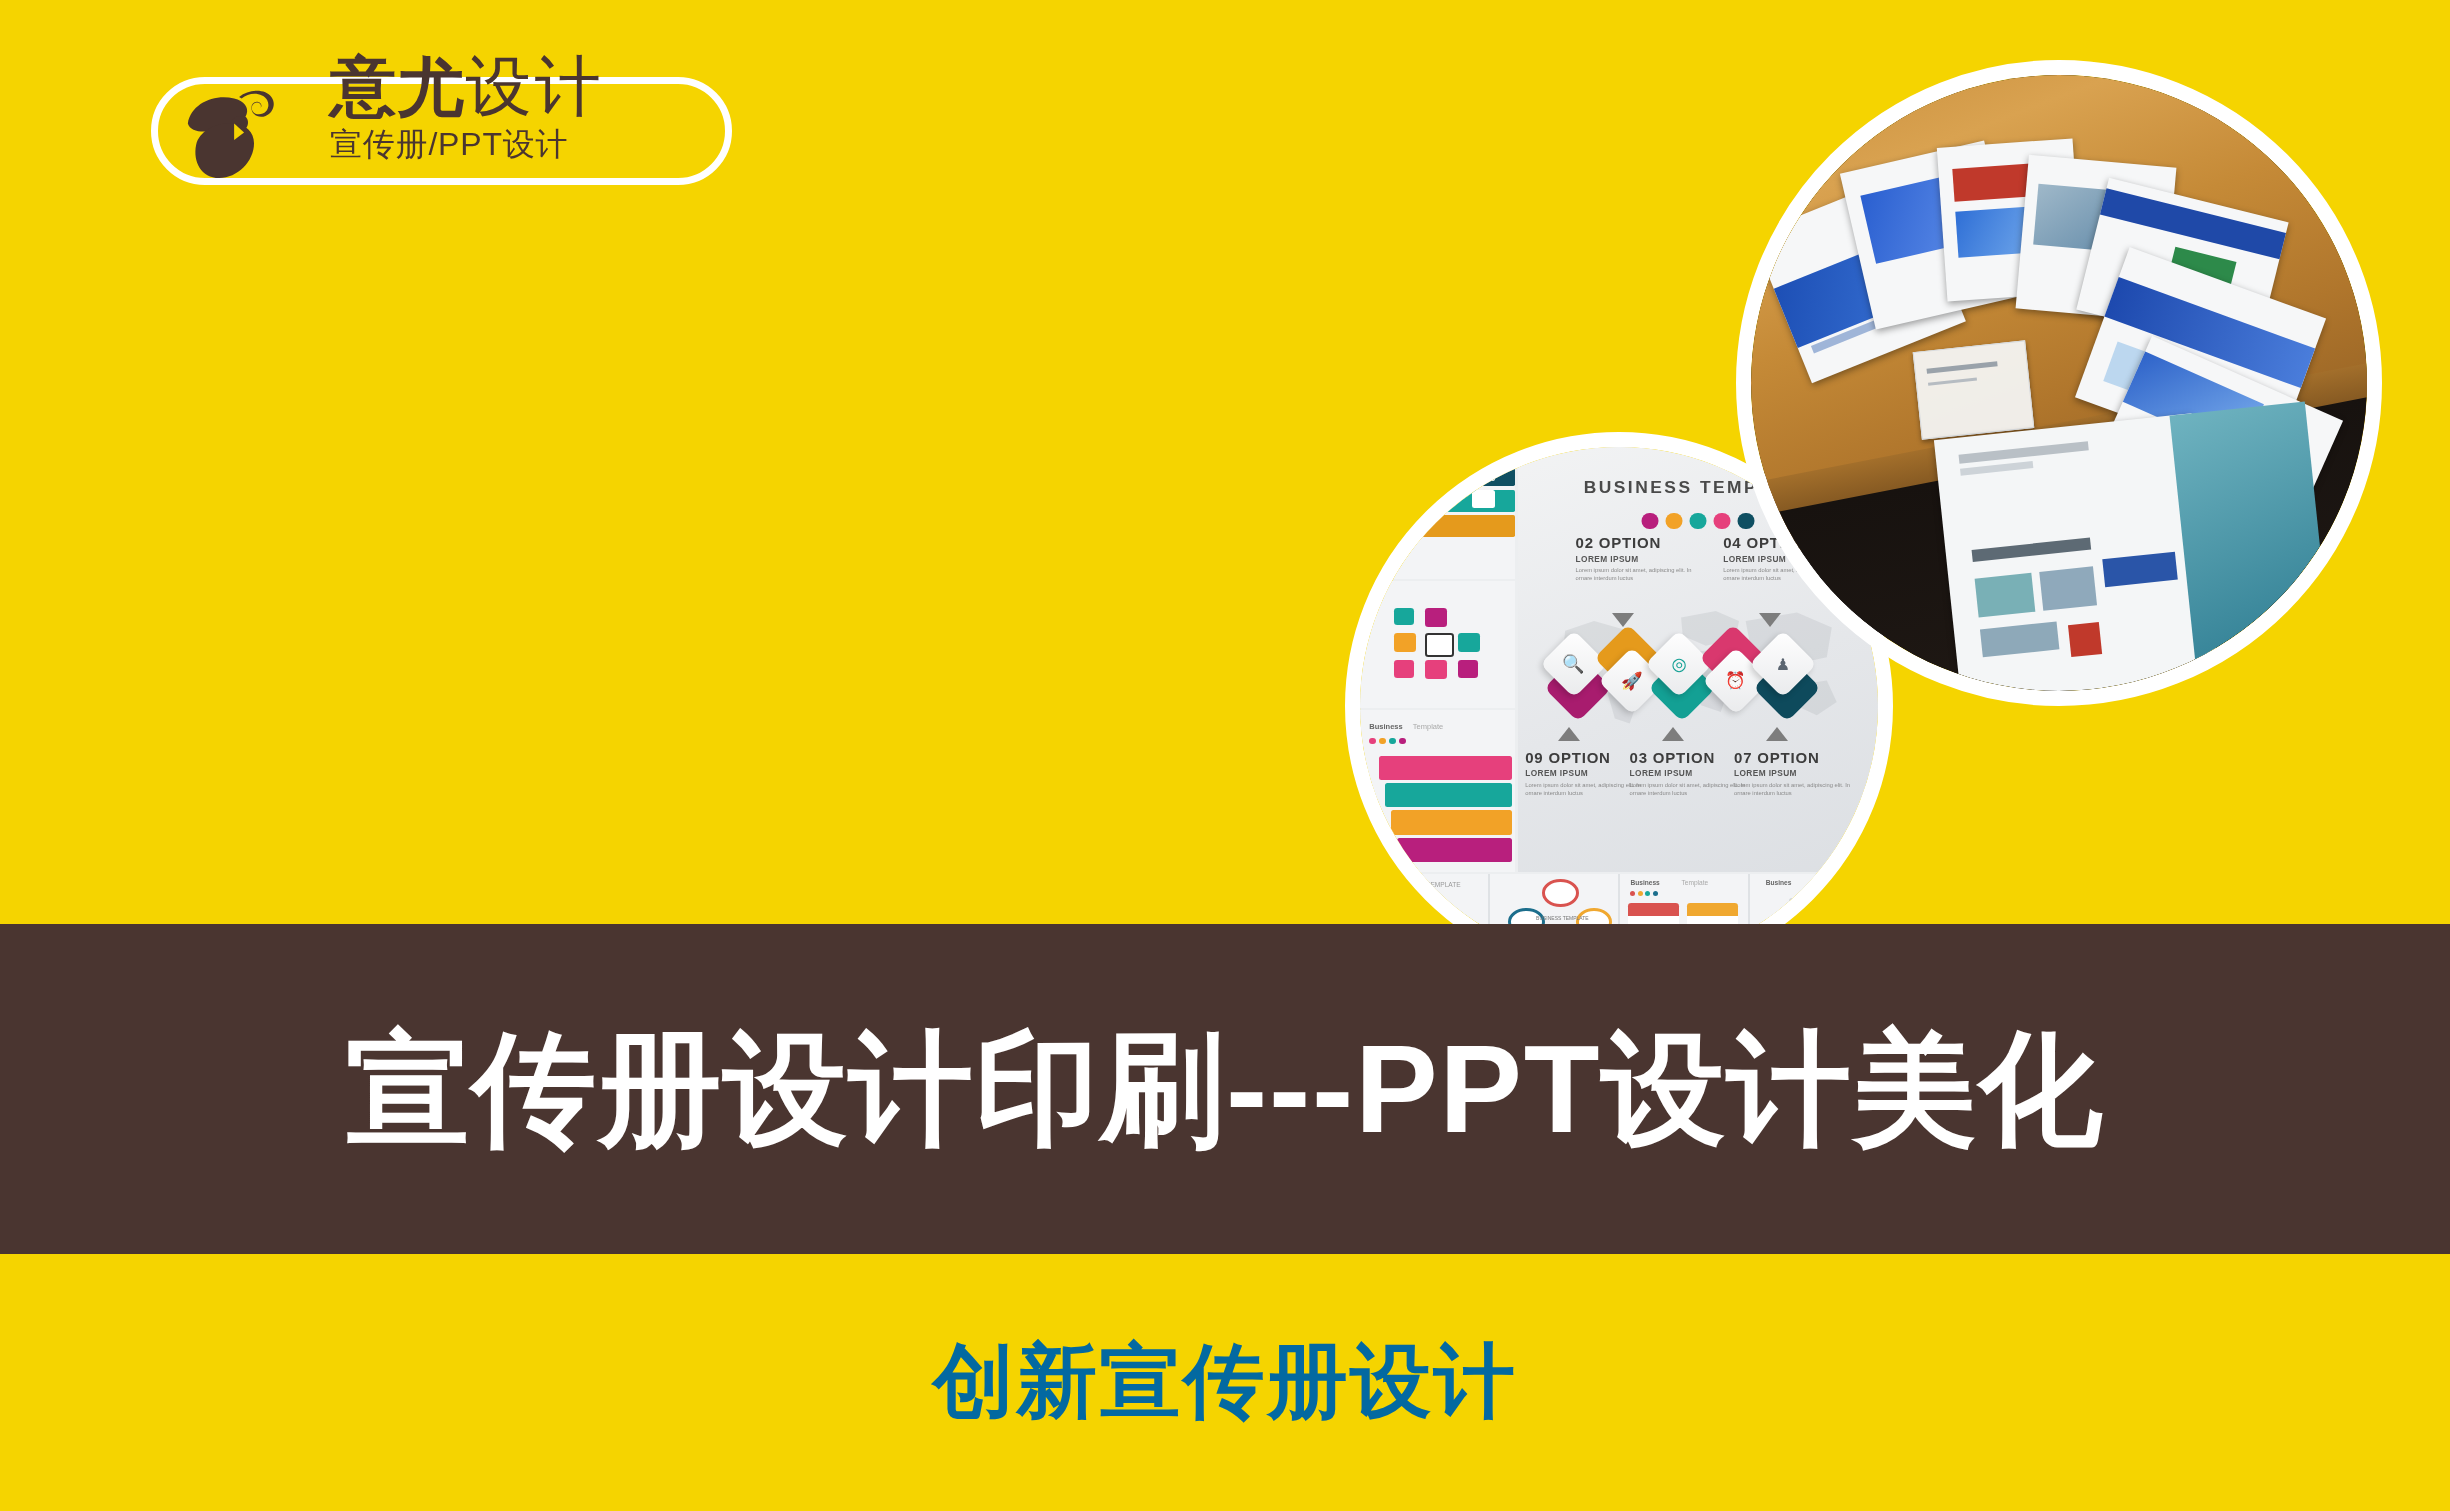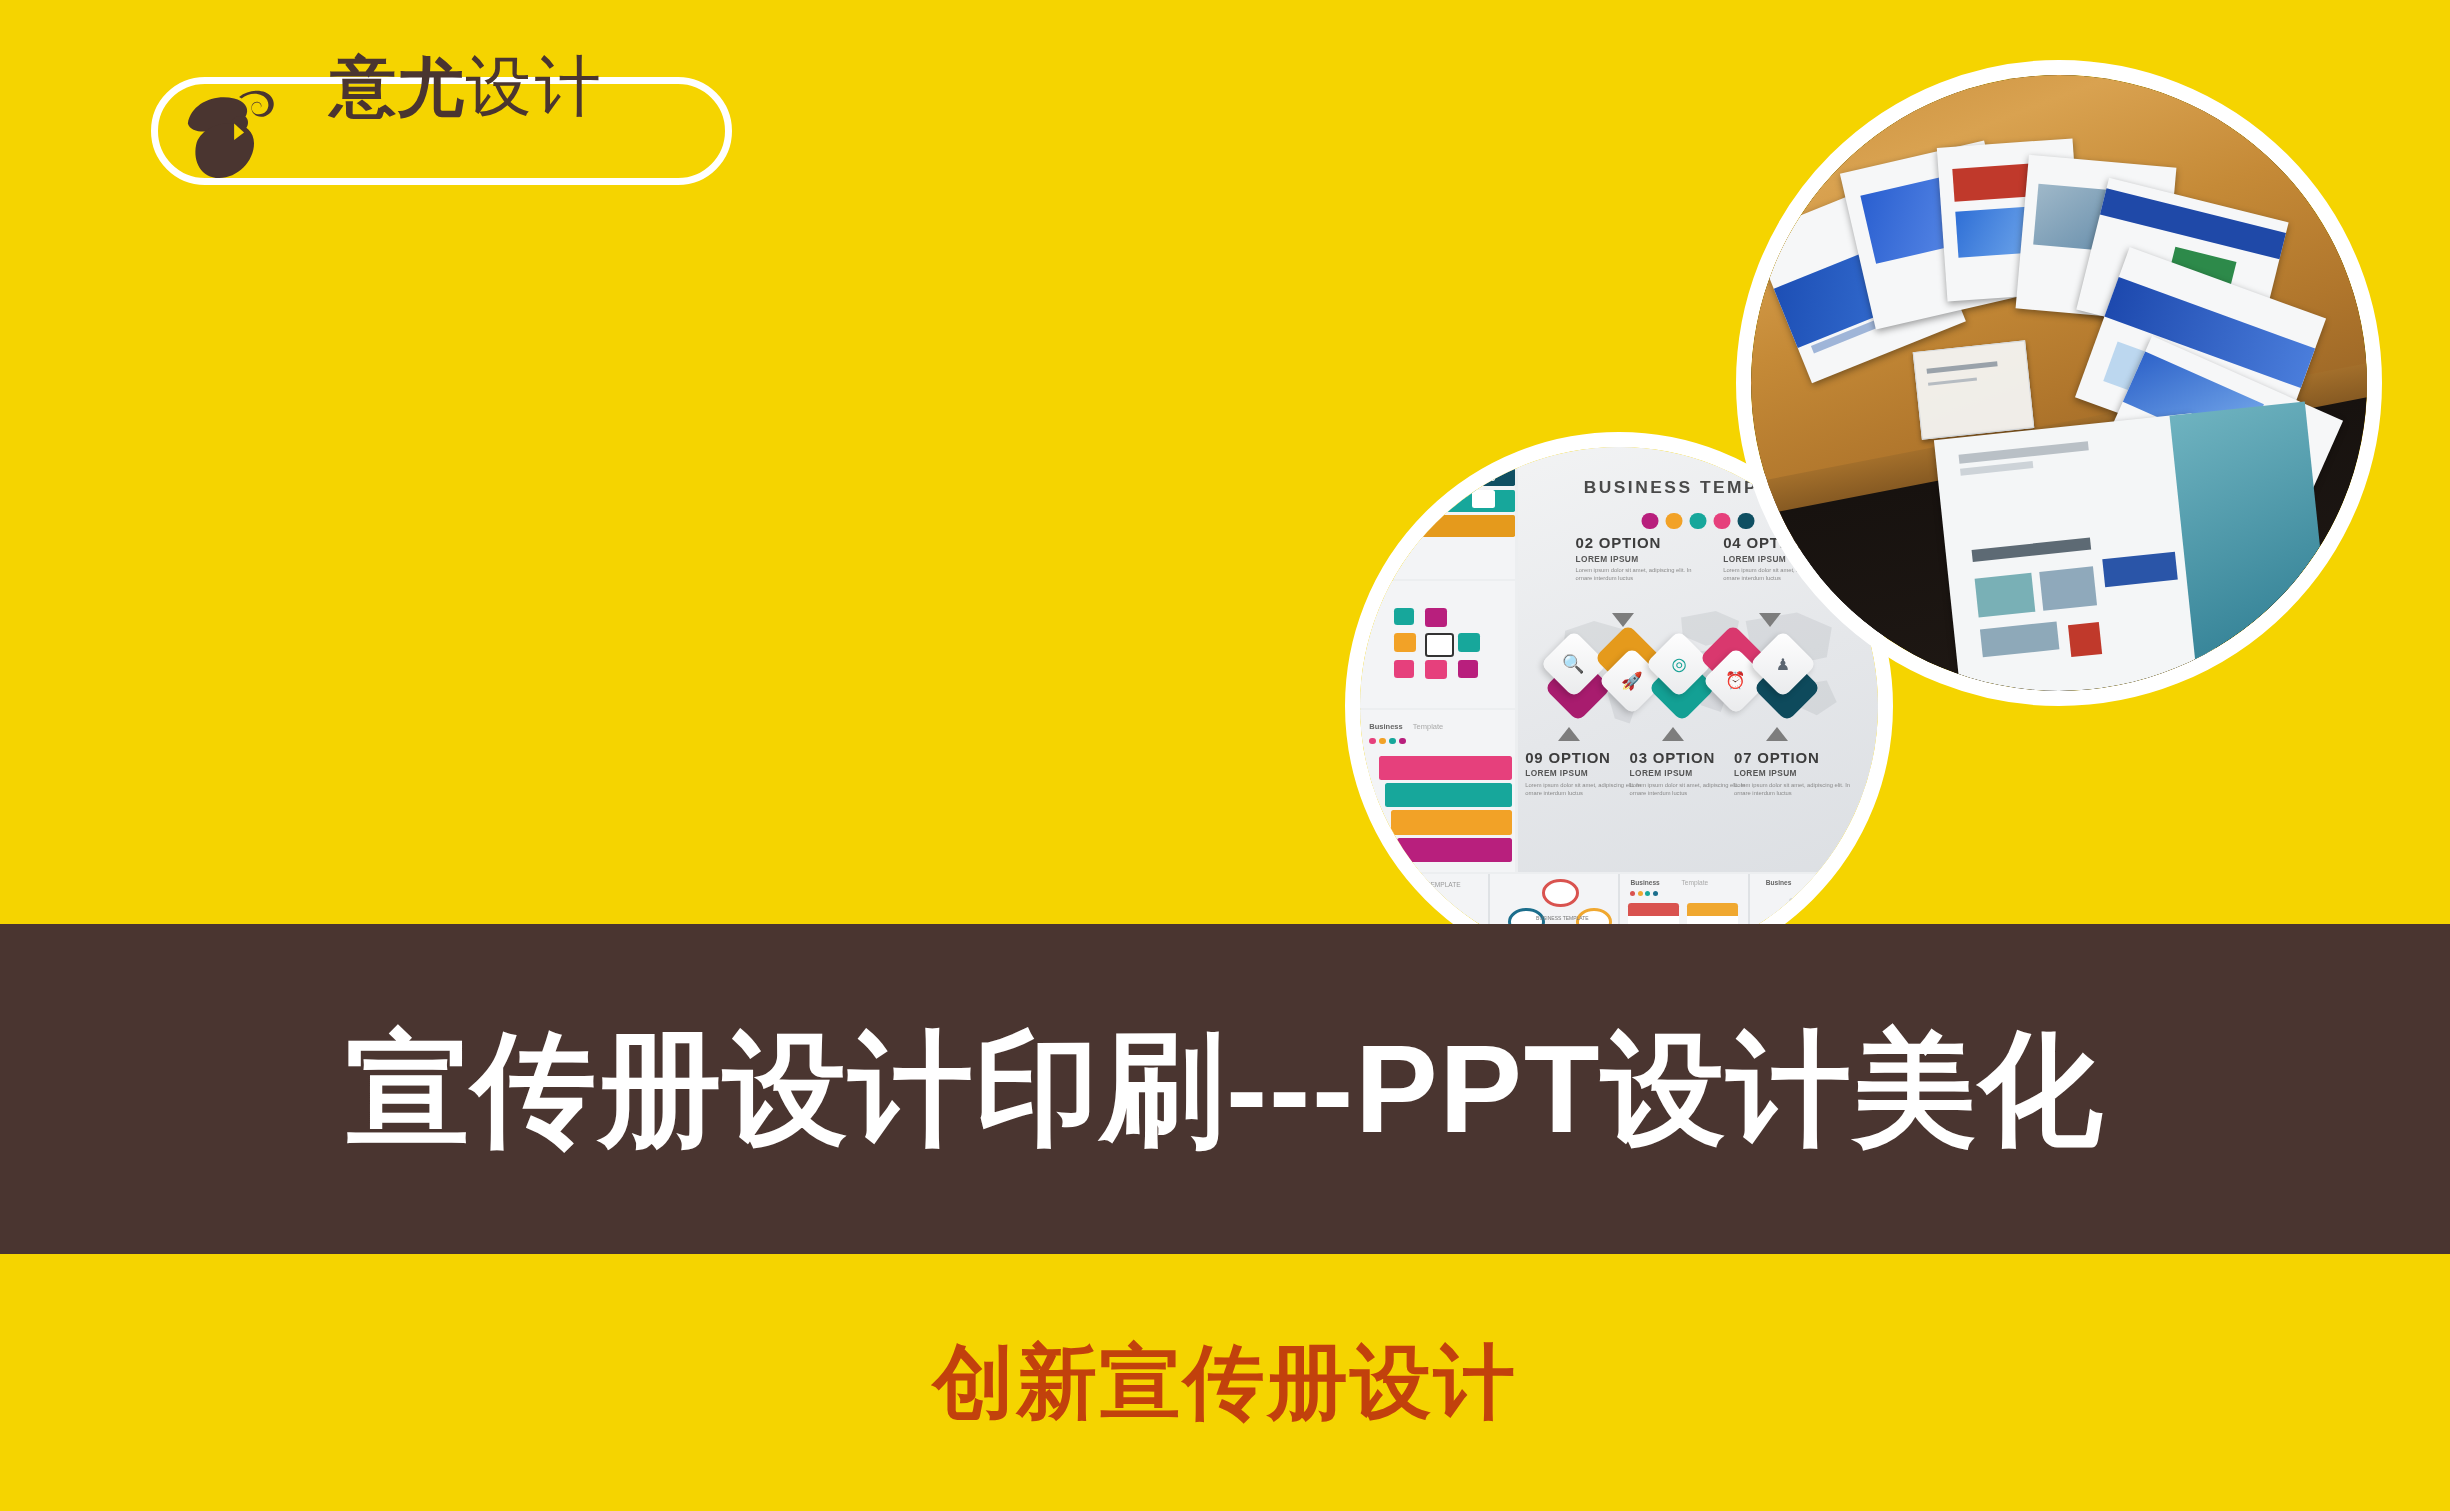--- a/index.html
+++ b/index.html
@@ -148,21 +148,21 @@
 
   
   .footer{
     position:absolute;left:0;top:1254px;width:2450px;height:257px;
     display:flex;align-items:center;justify-content:center;
     gap:249px;
   }
   .foot-item{
     font-size:81px;font-weight:900;letter-spacing:2.5px;white-space:nowrap;line-height:81px;
   }
-  .foot-red{color:#c2410c;}
+  .foot-red{color:#0369a1;font-family:Liberation Serif, serif;}
   .foot-blue{color:#3C82C4;}
 </style>
 </head>
 <body>
 
 <div id="banner">
 
   <div class="logo-pill"></div>
 
   <div class="logo-mark">
@@ -170,20 +170,21 @@
       <path d="M30 52 C34 28 62 16 86 22 C98 25 104 33 101 41 C97 52 80 56 64 60 C48 64 33 62 30 52 Z" fill="#4A3530"></path>
       <path d="M92 20 C104 10 124 10 131 20 C137 28 133 40 124 43 C116 46 108 42 107 35 C106 29 110 25 115 26 C119 27 120 31 118 33 C120 28 114 25 110 28 C105 32 107 41 116 41 C125 41 130 32 126 24 C121 15 105 13 95 22 Z" fill="#4A3530"></path>
       <path d="M100 44 C104 48 104 56 98 60 C92 64 84 62 82 56 C80 50 86 44 92 43 Z" fill="#4A3530"></path>
       <path d="M40 78 C44 60 66 50 86 52 C100 53 110 62 110 76 C110 98 90 118 68 118 C46 118 36 98 40 78 Z" fill="#4A3530"></path>
       <path d="M86 52 L98 63 L86 72 Z" fill="#F5D400"></path>
     </svg>
   </div>
 
   <div class="logo-text">
     <div class="logo-main"><span>意尤</span><span class="thin">设计</span></div>
+    <div class="logo-sub">宣传册/PPT设计</div>
   </div>
 
 
 
   <div class="circle-ppt">
     <div class="circ-inner">
       <div class="ppt-scene">
 
         <div class="ppt-col-left">
           <div class="mini" style="position:absolute;left:0;top:0;width:100%;height:31%;">

